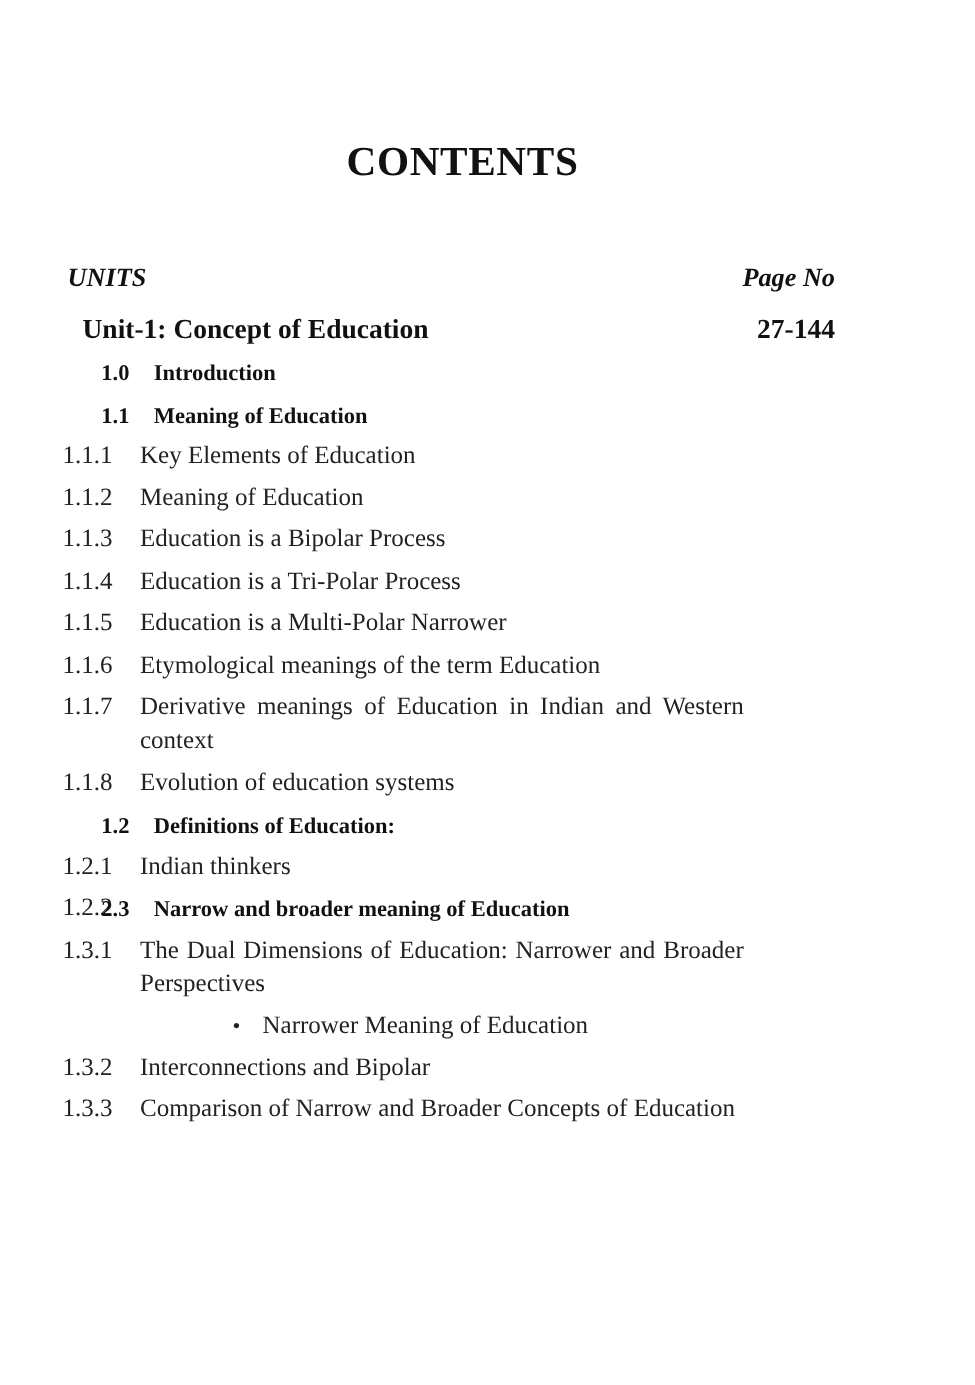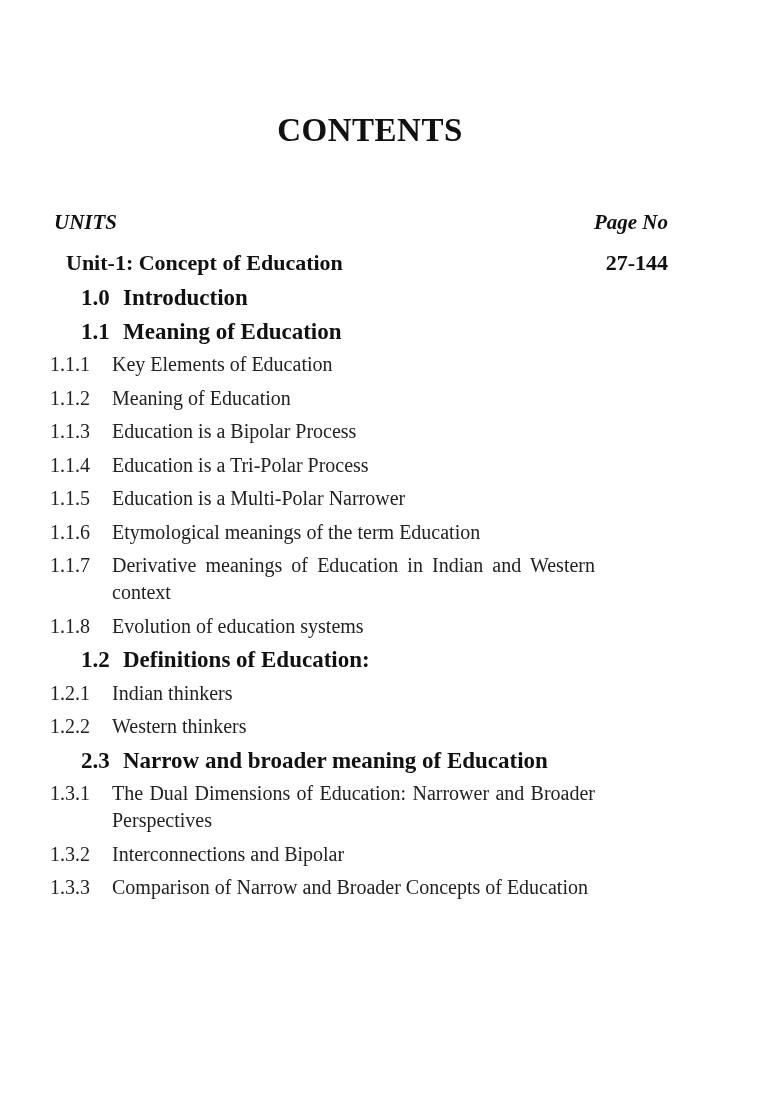--- a/index.html
+++ b/index.html
@@ -60,21 +60,21 @@
     .list {
       position: absolute;
       top: 284px;
       left: 0;
       width: 780px;
     }
     .sec {
       position: relative;
       margin-left: 81px;
       font-weight: bold;
-      font-size: 23px;
+      font-size: 18px;
       line-height: 28px;
       height: 28px;
       margin-bottom: 5.5px;
       color: #111;
     }
     .sec .num { display: inline-block; width: 42px; }
     .sub {
       position: relative;
       margin-left: 50px;
       width: 545px;
@@ -171,30 +171,32 @@
 
     <div class="sec">
       <span class="num">1.2</span><span>Definitions of Education:</span>
     </div>
     <div class="sub">
       <span class="num">1.2.1</span>
       <span class="txt">Indian thinkers</span>
     </div>
     <div class="sub">
       <span class="num">1.2.2</span>
-      <span class="txt">Western thinkers</span>
     </div>
 
     <div class="sec">
       <span class="num">2.3</span><span>Narrow and broader meaning of Education</span>
     </div>
     <div class="sub wrap">
       <span class="num">1.3.1</span>
       <span class="txt">The Dual Dimensions of Education: Narrower and Broader Perspectives</span>
     </div>
+    <div class="bullet">
+      <span class="dot">•</span><span>Narrower Meaning of Education</span>
+    </div>
     <div class="sub">
       <span class="num">1.3.2</span>
       <span class="txt">Interconnections and Bipolar</span>
     </div>
     <div class="sub wrap">
       <span class="num">1.3.3</span>
       <span class="txt">Comparison of Narrow and Broader Concepts of Education</span>
     </div>
   </div>
 </div>

